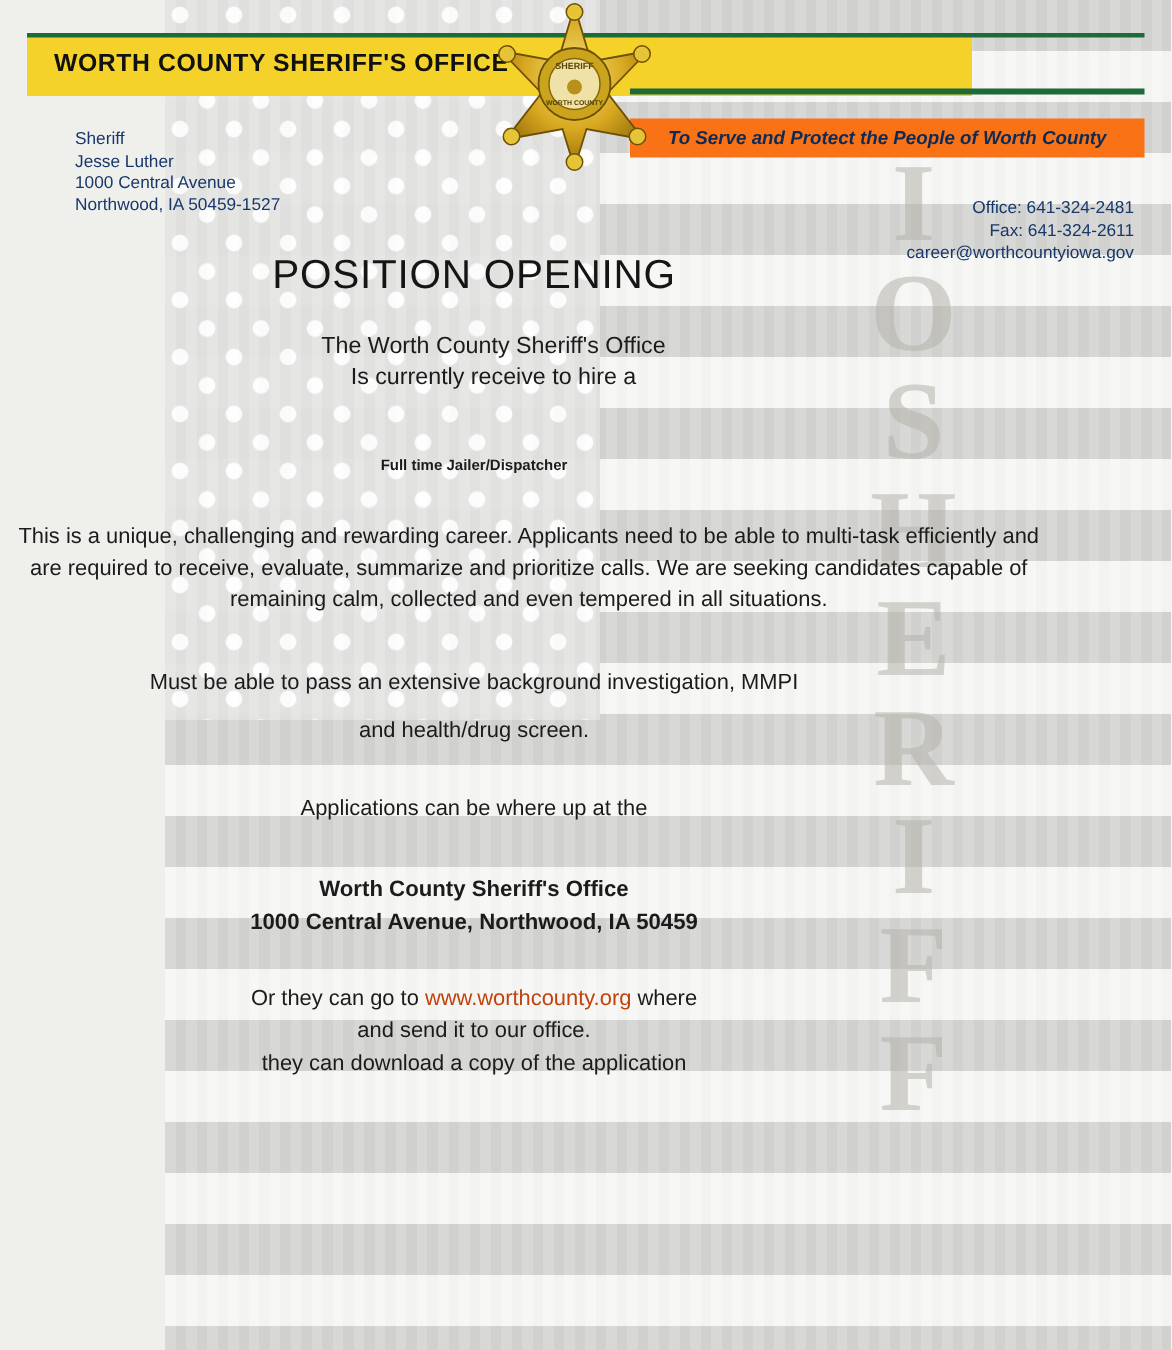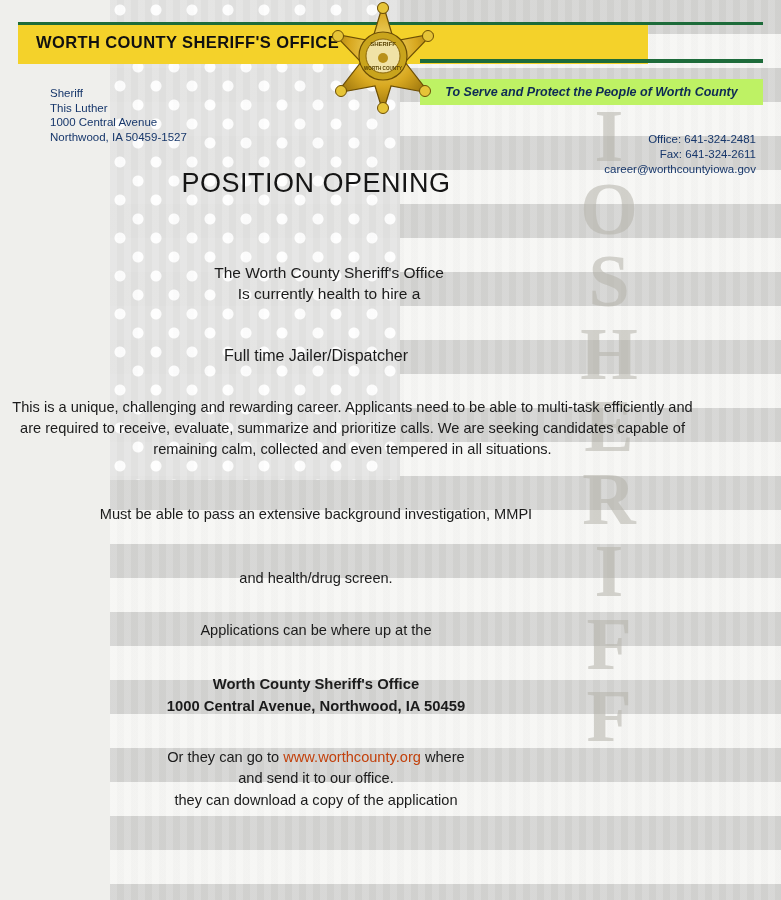--- a/index.html
+++ b/index.html
@@ -117,21 +117,21 @@
     position: absolute; left: 330px; top: 2px;
     width: 106px; height: 112px;
     z-index: 8;
   }
 
   
   .motto {
     position: absolute;
     left: 420px; top: 79px;
     width: 343px; height: 26px;
-    background: #bef264;
+    background: #f97316;
     z-index: 6;
     color: #0d2a55;
     font-style: italic;
     font-weight: bold;
     font-size: 12.5px;
     display: flex; align-items: center; justify-content: center;
   }
 
   
   .sheriff-block {
@@ -159,42 +159,42 @@
     text-align: center;
     color: #1b1b1b;
   }
   .pos-opening {
     font-size: 27px;
     letter-spacing: .5px;
     margin: 8px 0 0 0;
     color: #151515;
   }
   .lead {
-    margin-top: 64px;
+    margin-top: 22px;
     font-size: 15.5px;
     line-height: 1.35;
     padding-left: 26px;
   }
   .role {
     margin-top: 42px;
-    font-size: 16px;
-    font-weight: normal;
+    font-size: 10px;
+    font-weight: bold;
   }
   .para {
     margin: 32px auto 0 auto;
     width: 705px;
     font-size: 14.6px;
     line-height: 1.45;
   }
   .para.p2 { margin-top: 48px; width: 700px; }
   .short {
-    margin-top: 46px;
+    margin-top: 36px;
     font-size: 14.6px;
   }
-  .short.s2 { margin-top: 48px; }
+  .short.s2 { margin-top: 16px; }
   .short.s3 { margin-top: 36px; }
   .addr {
     margin-top: 36px;
     font-size: 14.8px;
     font-weight: bold;
     line-height: 1.45;
   }
   .weblink-block {
     margin-top: 30px;
     font-size: 14.6px;
@@ -268,37 +268,37 @@
         <text x="0" y="12" font-size="4.6" text-anchor="middle" fill="#5a4404" font-family="'Liberation Sans',sans-serif" font-weight="bold">WORTH COUNTY</text>
         <circle cx="0" cy="0" r="5" fill="#b9911a"></circle>
       </g>
     </svg>
   </div>
 
   <div class="motto">To Serve and Protect the People of Worth County</div>
 
   <div class="sheriff-block">
     <div>Sheriff</div>
-    <div>This Luther</div>
+    <div>Jesse Luther</div>
     <div>1000 Central Avenue</div>
     <div>Northwood, IA 50459-1527</div>
   </div>
 
   <div class="contact-block">
     <div>Office: 641-324-2481</div>
     <div>Fax: 641-324-2611</div>
     <div>career@worthcountyiowa.gov</div>
   </div>
 
   <div class="content">
     <div class="pos-opening">POSITION OPENING</div>
 
     <div class="lead">
       <div>The Worth County Sheriff's Office</div>
-      <div>Is currently health to hire a</div>
+      <div>Is currently receive to hire a</div>
     </div>
 
     <div class="role">Full time Jailer/Dispatcher</div>
 
     <div class="para p1">This is a unique, challenging and rewarding career. Applicants need to be able to multi-task efficiently and are required to receive, evaluate, summarize and prioritize calls. We are seeking candidates capable of remaining calm, collected and even tempered in all situations.</div>
 
     <div class="short s1">Must be able to pass an extensive background investigation, MMPI</div>
     <div class="short s2">and health/drug screen.</div>
     <div class="short s3">Applications can be where up at the</div>
 

